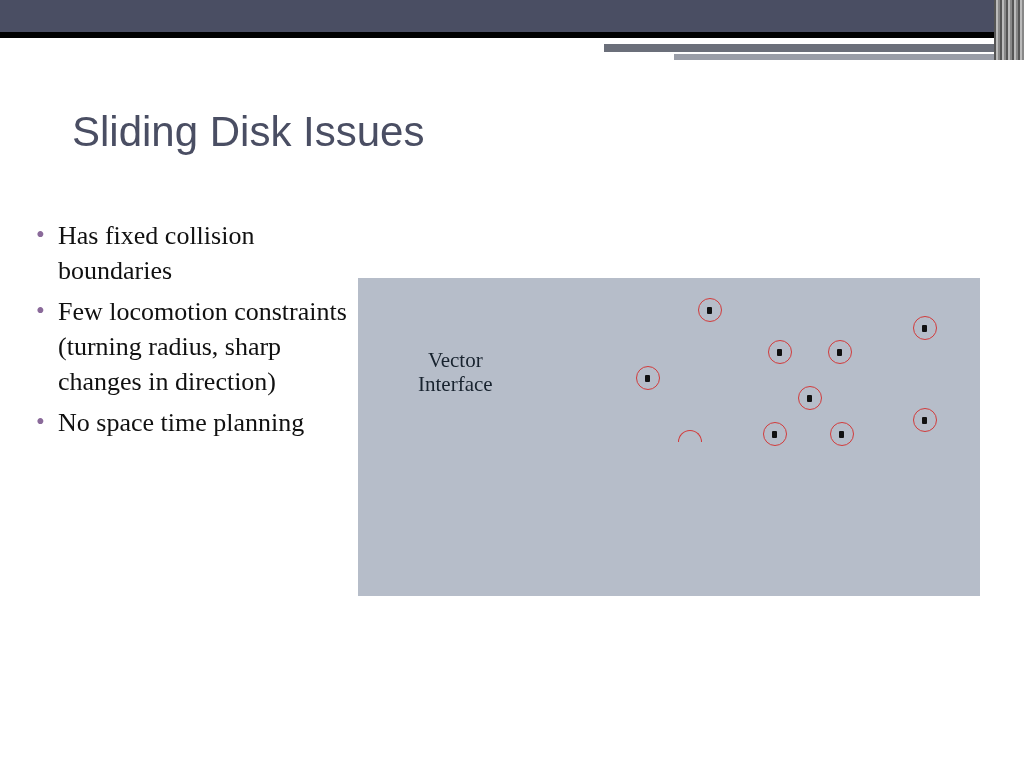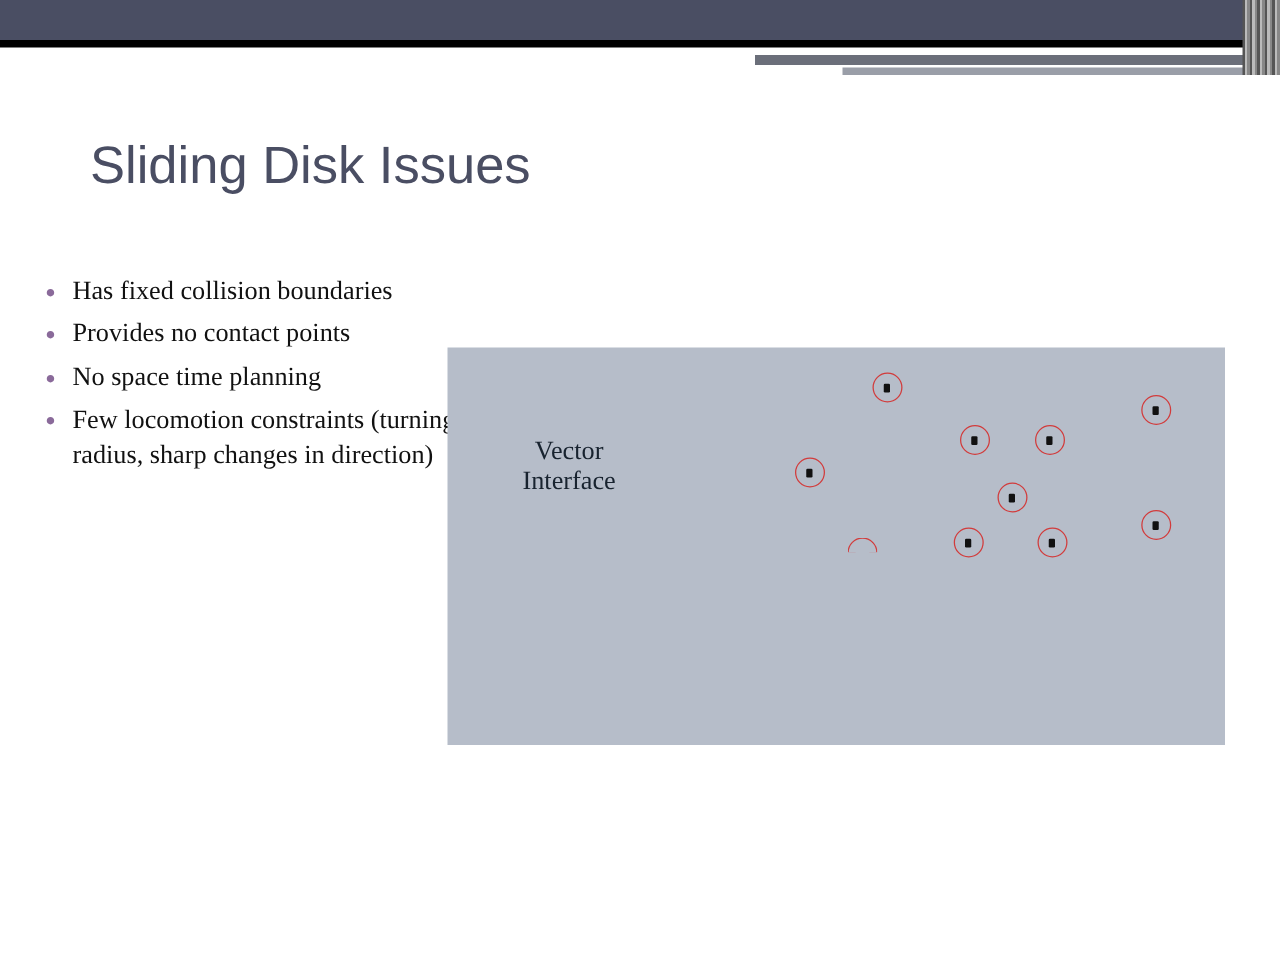--- a/index.html
+++ b/index.html
@@ -63,21 +63,21 @@
       margin-left: 12px;
     }
     .bullet-list {
       position: absolute;
       top: 218px;
       left: 36px;
       width: 330px;
       list-style: none;
     }
     .bullet-list li {
-      font-size: 21px;
+      font-size: 26px;
       color: #111;
       line-height: 1.35;
       margin-bottom: 6px;
       padding-left: 22px;
       position: relative;
     }
     .bullet-list li::before {
       content: "•";
       position: absolute;
       left: 0;
@@ -155,23 +155,22 @@
 <div class="accent-bars">
   <div class="accent-gray-dark"></div>
   <div class="accent-gray-light"></div>
 </div>
 <div class="right-edge-stripes"></div>
 
 <h1 class="slide-title">Sliding Disk Issues</h1>
 
 <ul class="bullet-list">
   <li>Has fixed collision boundaries</li>
-  <li>Provides no contact points</li>
+  <li>Few locomotion constraints  (turning radius, sharp changes in direction)</li>
   <li>No space time planning</li>
-  <li>Few locomotion constraints  (turning radius, sharp changes in direction)</li>
 </ul>
 
 <div class="diagram-panel">
   <div class="diagram-label">
     <span>Vector</span><br>
     <span>Interface</span>
   </div>
 
   <div class="agent a1">
       <div class="agent-ring"></div>

